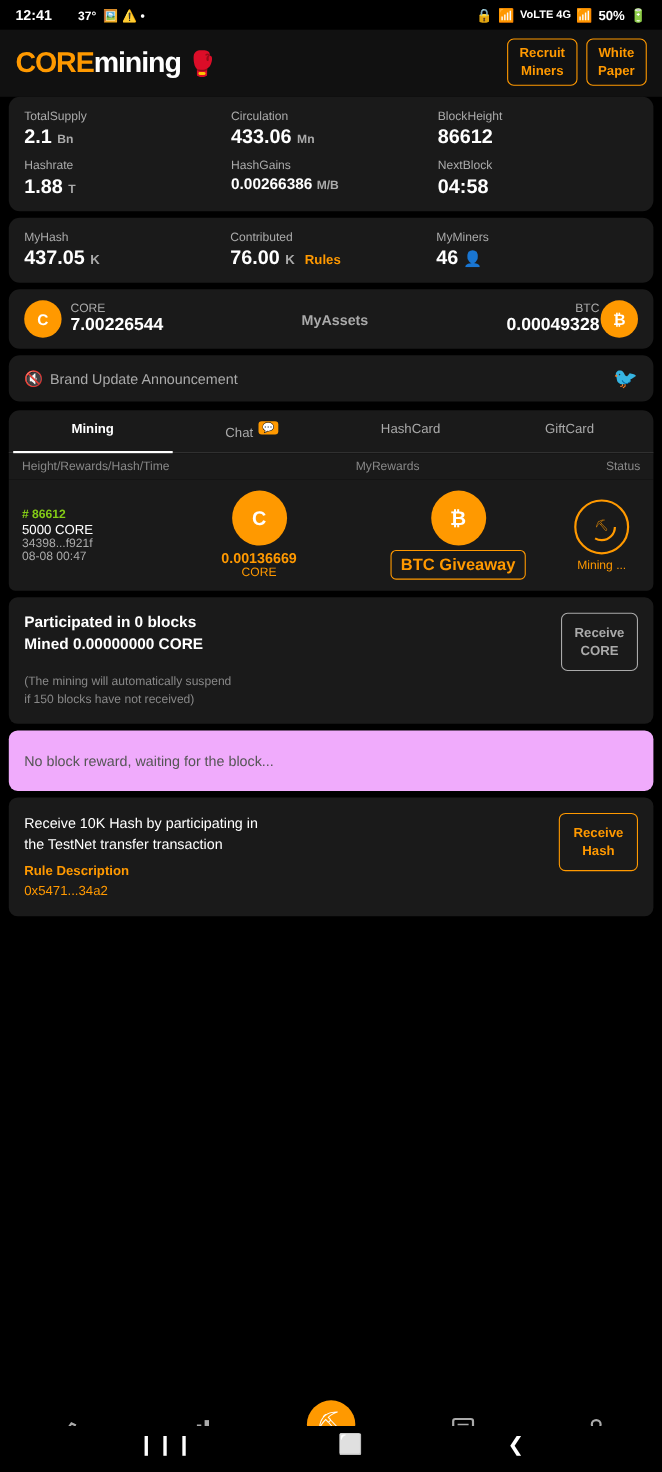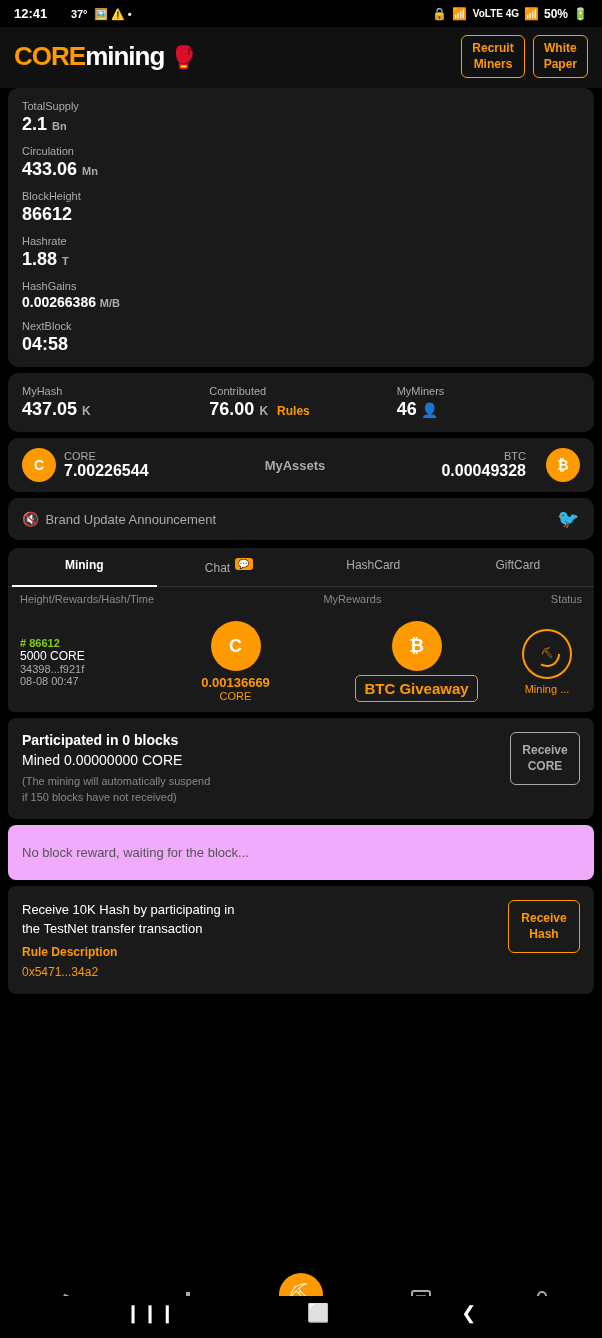--- a/index.html
+++ b/index.html
@@ -58,21 +58,21 @@
 
     
     .stats-card {
       background: #1a1a1a;
       margin: 0 8px 6px;
       border-radius: 10px;
       padding: 12px 14px;
     }
     .stats-grid {
       display: grid;
-      grid-template-columns: 1fr;
+      grid-template-columns: 1fr 1fr 1fr;
       gap: 10px 6px;
     }
     .stat-item {}
     .stat-label { font-size: 11px; color: #aaa; margin-bottom: 2px; }
     .stat-value { font-size: 18px; font-weight: 700; color: #fff; }
     .stat-unit { font-size: 11px; color: #aaa; }
 
     
     .my-stats-card {
       background: #1a1a1a;
@@ -103,21 +103,21 @@
     .asset-icon-core {
       width: 34px; height: 34px; border-radius: 50%;
       background: #f90;
       display: flex; align-items: center; justify-content: center;
       font-weight: 900; font-size: 14px; color: #fff;
     }
     .asset-core-info {}
     .asset-label { font-size: 11px; color: #aaa; }
     .asset-value { font-size: 16px; font-weight: 700; color: #fff; }
     .assets-label { font-size: 13px; color: #aaa; font-weight: 600; }
-    .asset-right { display: flex; align-items: center; gap: 20px; justify-content: center; }
+    .asset-right { display: flex; align-items: center; gap: 1px; justify-content: center; }
     .asset-btc-info { text-align: right; }
     .asset-icon-btc {
       width: 34px; height: 34px; border-radius: 50%;
       background: #f90;
       display: flex; align-items: center; justify-content: center;
       font-weight: 900; font-size: 14px; color: #fff;
     }
 
     
     .announcement-card {
@@ -239,21 +239,21 @@
       margin: 6px 8px;
       border-radius: 8px;
       padding: 14px 14px;
       display: flex;
       align-items: flex-start;
       justify-content: space-between;
       gap: 20px;
     }
     .mining-status-info { flex: 1; }
     .mining-status-info .participated { font-size: 14px; color: #fff; font-weight: 600; margin-bottom: 4px; }
-    .mining-status-info .mined { font-size: 14px; color: #fff; font-weight: 400; margin-bottom: 6px; }
+    .mining-status-info .mined { font-size: 14px; color: #fff; font-weight: 700; margin-bottom: 20px; }
     .mining-status-info .note { font-size: 11px; color: #888; line-height: 1.4; }
     .receive-core-btn {
       border: 1.5px solid #aaa;
       background: transparent;
       color: #aaa;
       border-radius: 6px;
       padding: 10px 10px;
       font-size: 12px;
       font-weight: 700;
       cursor: pointer;

